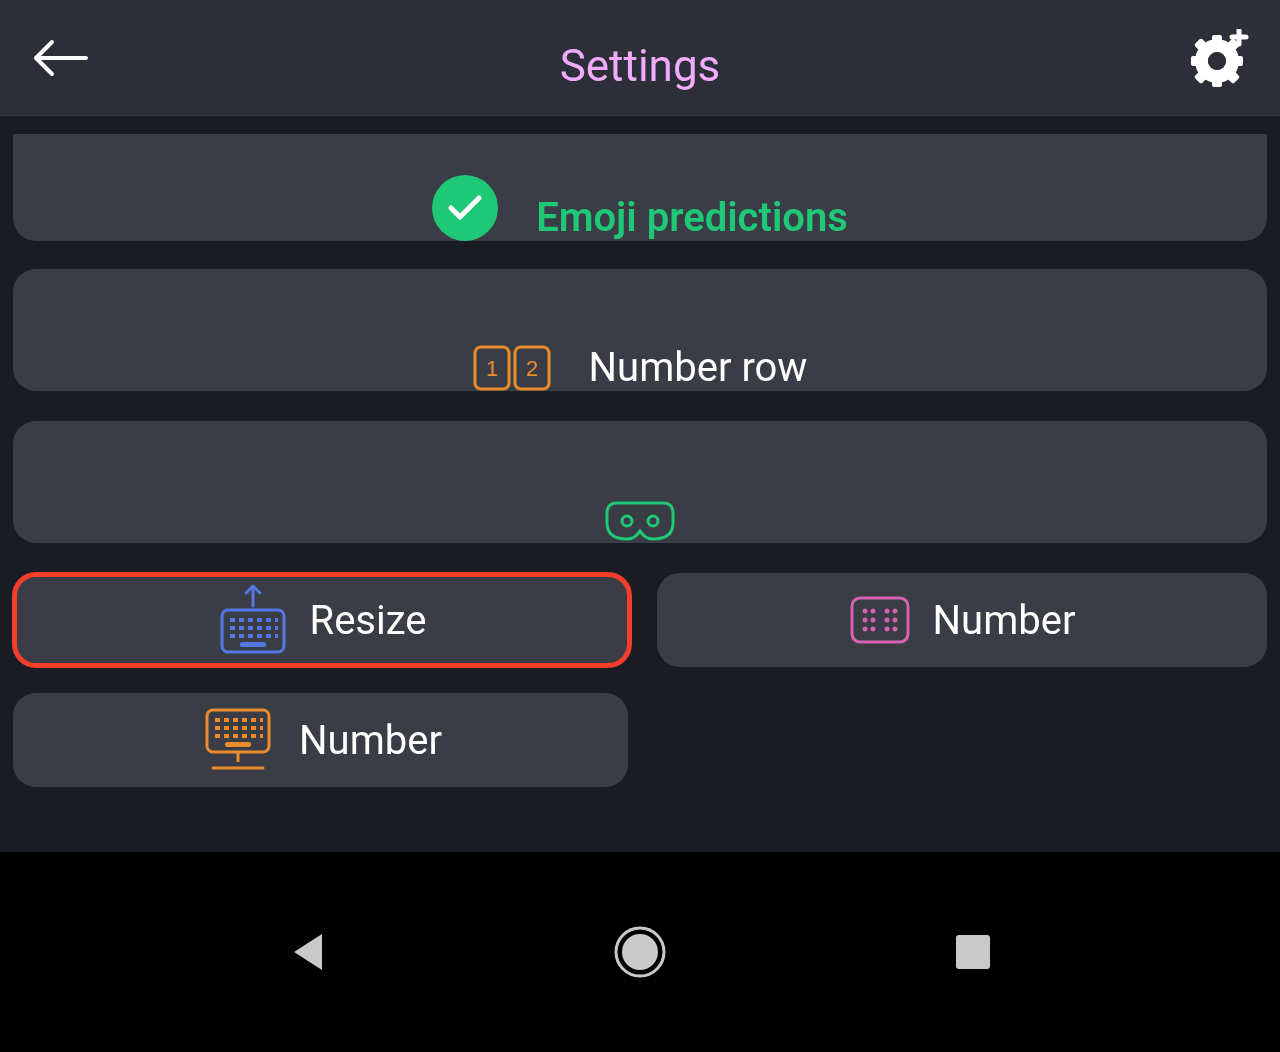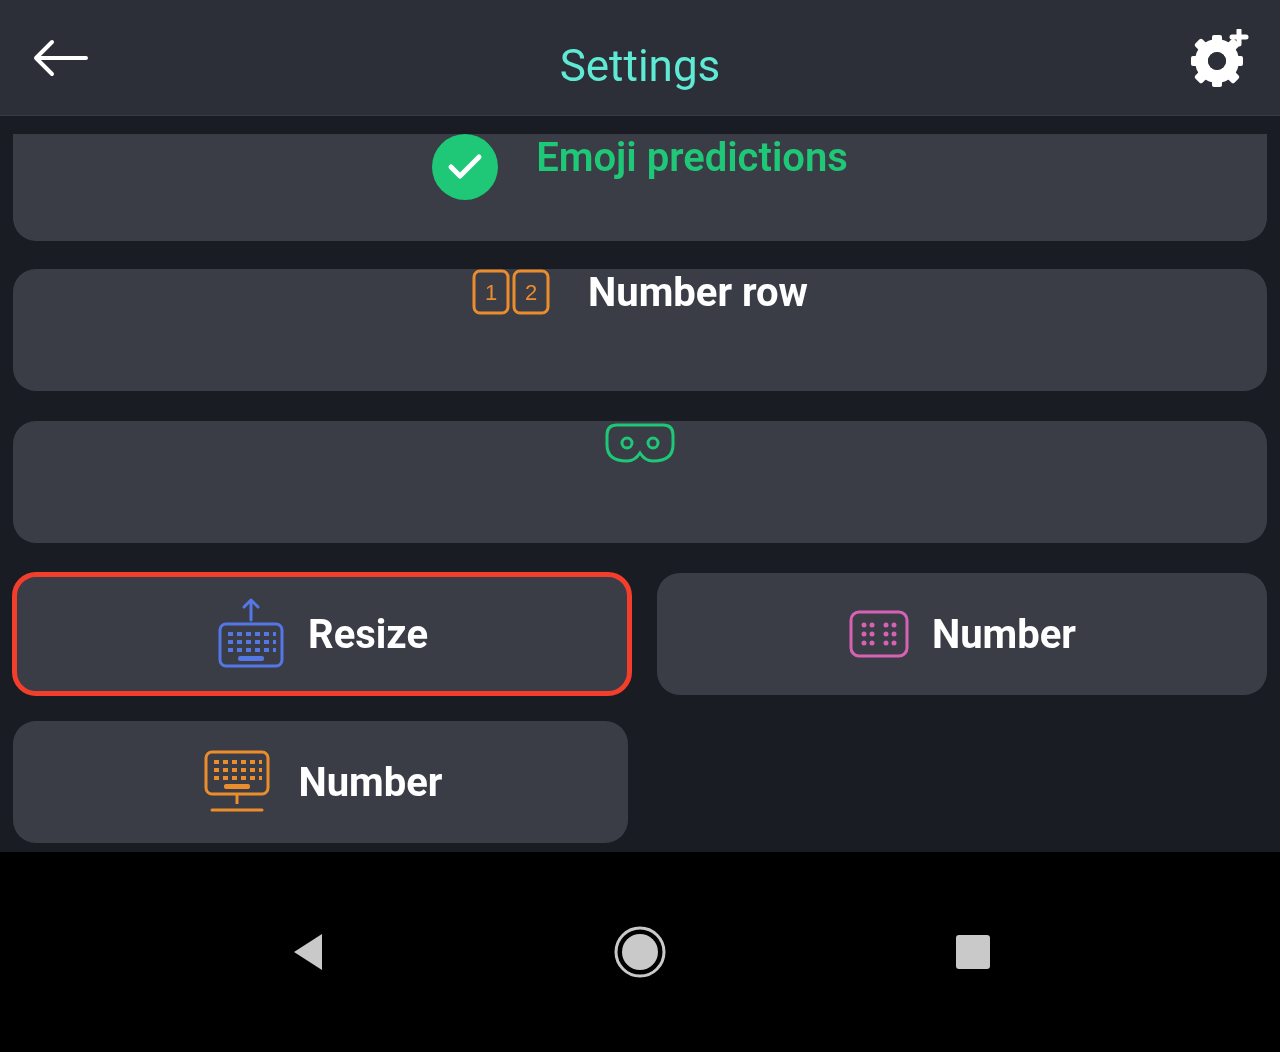--- a/index.html
+++ b/index.html
@@ -26,21 +26,21 @@
   }
   .back-arrow {
     width: 60px;
     height: 60px;
     display: flex;
     align-items: center;
     justify-content: center;
     cursor: pointer;
   }
   .title {
-    color: #5eead4;
+    color: #f0abfc;
     font-size: 44px;
     font-weight: 400;
     position: absolute;
     left: 50%;
     transform: translateX(-50%);
     margin-top: 16px;
   }
   .gear-container {
     width: 60px;
     height: 60px;
@@ -54,21 +54,21 @@
     padding: 18px 12px 0 12px;
     background: #1a1c23;
   }
   .full-card {
     background: #3a3c46;
     border: 1px solid #1a1c23;
     border-radius: 24px;
     height: 124px;
     margin-bottom: 28px;
     display: flex;
-    align-items: flex-start;
+    align-items: flex-end;
     justify-content: center;
     gap: 38px;
     cursor: pointer;
   }
   .full-card.partial {
     height: 108px;
     margin-bottom: 26px;
     border-top: none;
     border-top-left-radius: 0;
     border-top-right-radius: 0;
@@ -76,39 +76,39 @@
   .half-row {
     display: flex;
     gap: 24px;
     margin-bottom: 24px;
   }
   .half-card {
     flex: 1;
     background: #3a3c46;
     border: 1px solid #1a1c23;
     border-radius: 24px;
-    height: 124px;
+    height: 96px;
     display: flex;
     align-items: center;
     justify-content: center;
     gap: 22px;
     cursor: pointer;
   }
   .half-card.highlighted {
     border: 5px solid #f43e2c;
     position: relative;
     z-index: 2;
   }
   .half-card-placeholder {
     flex: 1;
   }
   .card-label {
     color: #ffffff;
     font-size: 40px;
-    font-weight: 700;
+    font-weight: 400;
   }
   .card-label.green {
     color: #1ec876;
     font-weight: 600;
   }
   .check-circle {
     width: 66px;
     height: 66px;
     background: #1ec876;
     border-radius: 50%;

